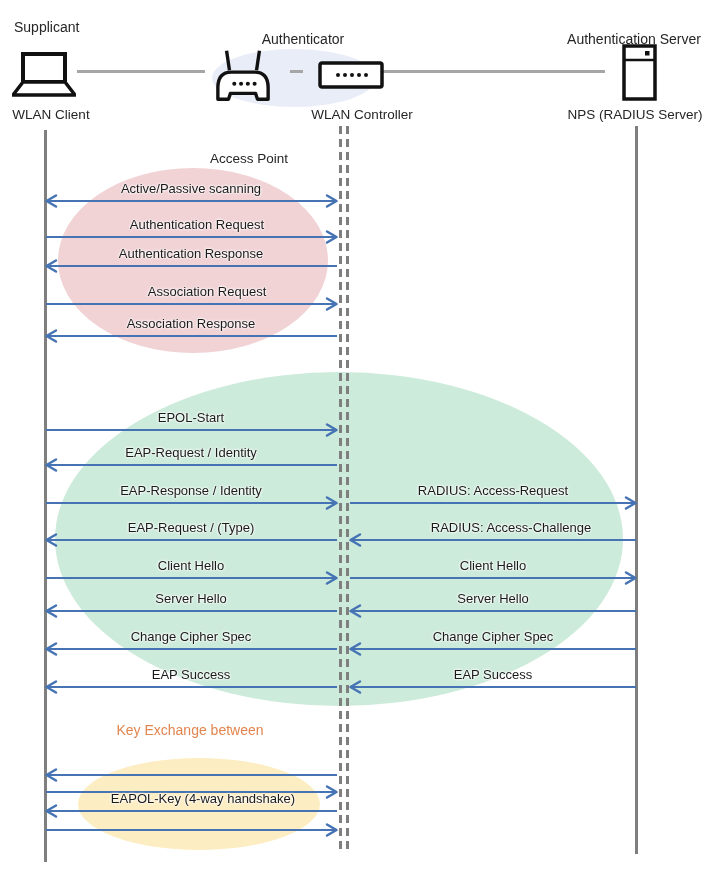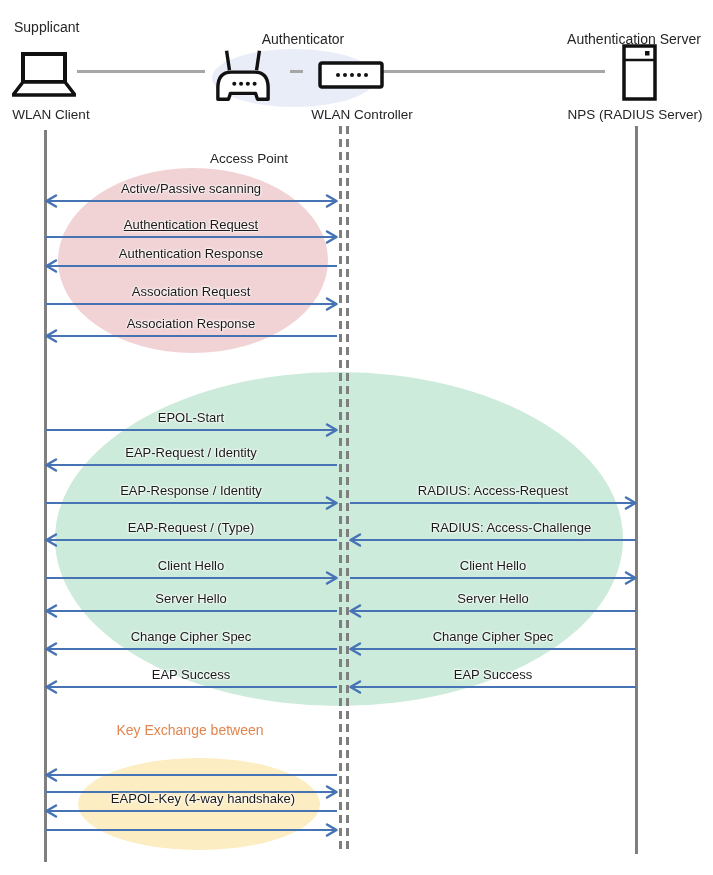--- a/index.html
+++ b/index.html
@@ -197,23 +197,23 @@
         <line x1="46" y1="811" x2="337" y2="811"></line>
         <polyline points="56,805.5 46.5,811 56,816.5"></polyline>
       </g>
       <g>
         <line x1="46" y1="830" x2="337" y2="830"></line>
         <polyline points="327,824.5 336.5,830 327,835.5"></polyline>
       </g>
     </svg>
   <div id="message-layer" class="abs" style="left:0;top:0;">
       <div class="msg-label" style="left: 191px; top: 181px;">Active/Passive scanning</div>
-      <div class="msg-label" style="left: 191px; top: 217px; text-decoration: underline;">Authentication Request</div>
+      <div class="msg-label" style="left: 197px; top: 217px;">Authentication Request</div>
       <div class="msg-label" style="left: 191px; top: 246px;">Authentication Response</div>
-      <div class="msg-label" style="left: 191px; top: 284px;">Association Request</div>
+      <div class="msg-label" style="left: 207px; top: 284px;">Association Request</div>
       <div class="msg-label" style="left: 191px; top: 316px;">Association Response</div>
       <div class="msg-label" style="left: 191px; top: 410px;">EPOL-Start</div>
       <div class="msg-label" style="left: 191px; top: 445px;">EAP-Request / Identity</div>
       <div class="msg-label" style="left: 191px; top: 483px;">EAP-Response / Identity</div>
       <div class="msg-label" style="left: 493px; top: 483px;">RADIUS: Access-Request</div>
       <div class="msg-label" style="left: 191px; top: 520px;">EAP-Request / (Type)</div>
       <div class="msg-label" style="left: 493px; top: 520px; padding-left: 36px;">RADIUS: Access-Challenge</div>
       <div class="msg-label" style="left: 191px; top: 558px;">Client Hello</div>
       <div class="msg-label" style="left: 493px; top: 558px;">Client Hello</div>
       <div class="msg-label" style="left: 191px; top: 591px;">Server Hello</div>

